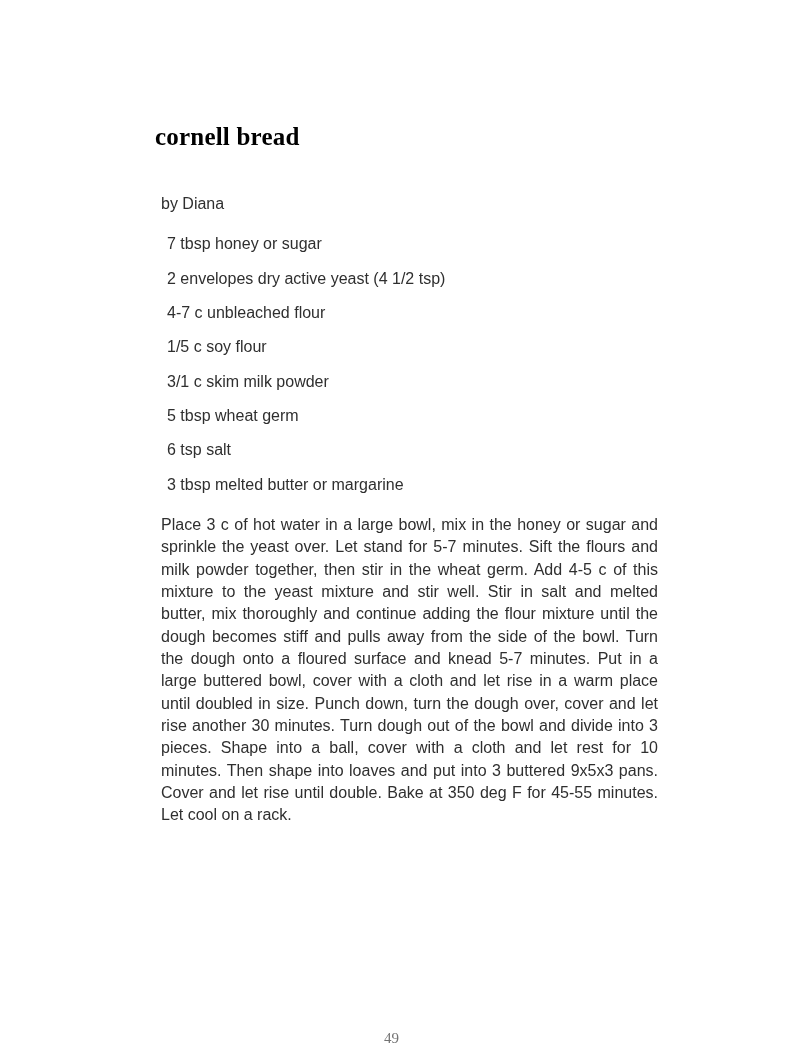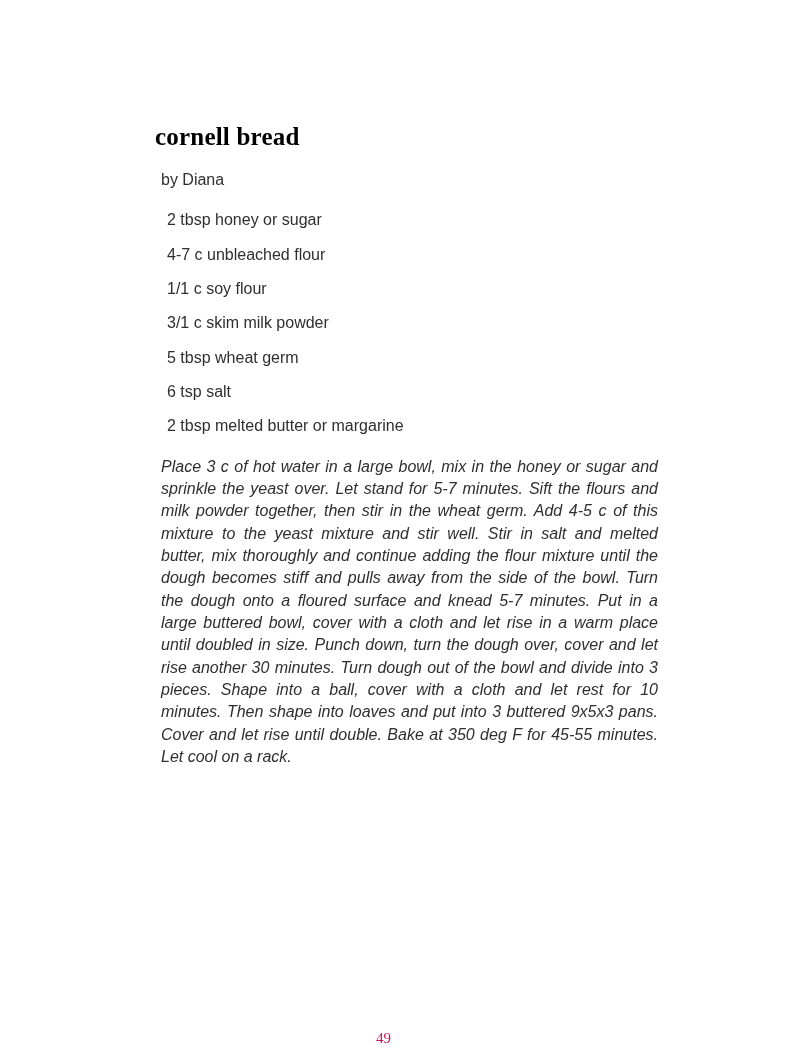--- a/index.html
+++ b/index.html
@@ -24,58 +24,59 @@
   }
   .recipe-title {
     font-family: "Liberation Serif", serif;
     font-weight: bold;
     font-size: 25px;
     line-height: 28px;
     color: #000000;
     letter-spacing: 0.2px;
   }
   .body-block {
+    margin-top: 24px;
     font-size: 16px;
     line-height: 22.33px;
     color: #2f2f2f;
   }
   .byline, .ingredient-line {
     white-space: nowrap;
     text-align: left;
   }
   .instructions {
     text-align: justify;
     text-align-last: left;
-    font-style: italic;
   }
   .page-number {
     position: absolute;
-    left: 8px;
+    left: 16px;
     top: 1012px;
     width: 727px;
     text-align: center;
     font-family: "Liberation Serif", serif;
     font-size: 15px;
-    color: #be185d;
+    color: #737373;
   }
 </style>
 </head>
 <body>
 
 <div class="page">
   <div class="content">
     <h1 class="recipe-title">cornell bread</h1>
     <div class="body-block">
       <div class="byline">by Diana</div>
       <div>
-          <div class="ingredient-line">2 tbsp honey or sugar</div>
+          <div class="ingredient-line">7 tbsp honey or sugar</div>
+          <div class="ingredient-line">2 envelopes dry active yeast (4 1/2 tsp)</div>
           <div class="ingredient-line">4-7 c unbleached flour</div>
-          <div class="ingredient-line">1/1 c soy flour</div>
+          <div class="ingredient-line">1/5 c soy flour</div>
           <div class="ingredient-line">3/1 c skim milk powder</div>
           <div class="ingredient-line">5 tbsp wheat germ</div>
           <div class="ingredient-line">6 tsp salt</div>
-          <div class="ingredient-line">2 tbsp melted butter or margarine</div>
+          <div class="ingredient-line">3 tbsp melted butter or margarine</div>
         </div>
       <div class="instructions">Place 3 c of hot water in a large bowl, mix in the honey or sugar and sprinkle the yeast over. Let stand for 5-7 minutes. Sift the flours and milk powder together, then stir in the wheat germ. Add 4-5 c of this mixture to the yeast mixture and stir well. Stir in salt and melted butter, mix thoroughly and continue adding the flour mixture until the dough becomes stiff and pulls away from the side of the bowl. Turn the dough onto a floured surface and knead 5-7 minutes. Put in a large buttered bowl, cover with a cloth and let rise in a warm place until doubled in size. Punch down, turn the dough over, cover and let rise another 30 minutes. Turn dough out of the bowl and divide into 3 pieces. Shape into a ball, cover with a cloth and let rest for 10 minutes. Then shape into loaves and put into 3 buttered 9x5x3 pans. Cover and let rise until double. Bake at 350 deg F for 45-55 minutes. Let cool on a rack.</div>
     </div>
   </div>
   <div class="page-number">49</div>
 </div>
 
 </body></html>

